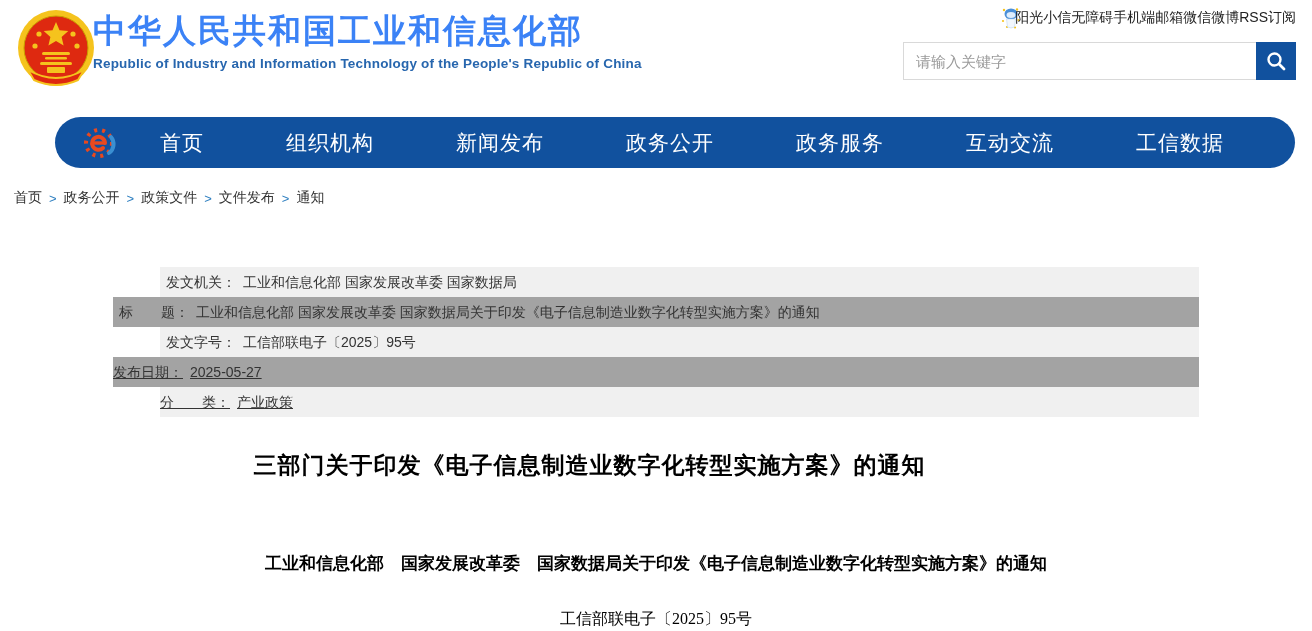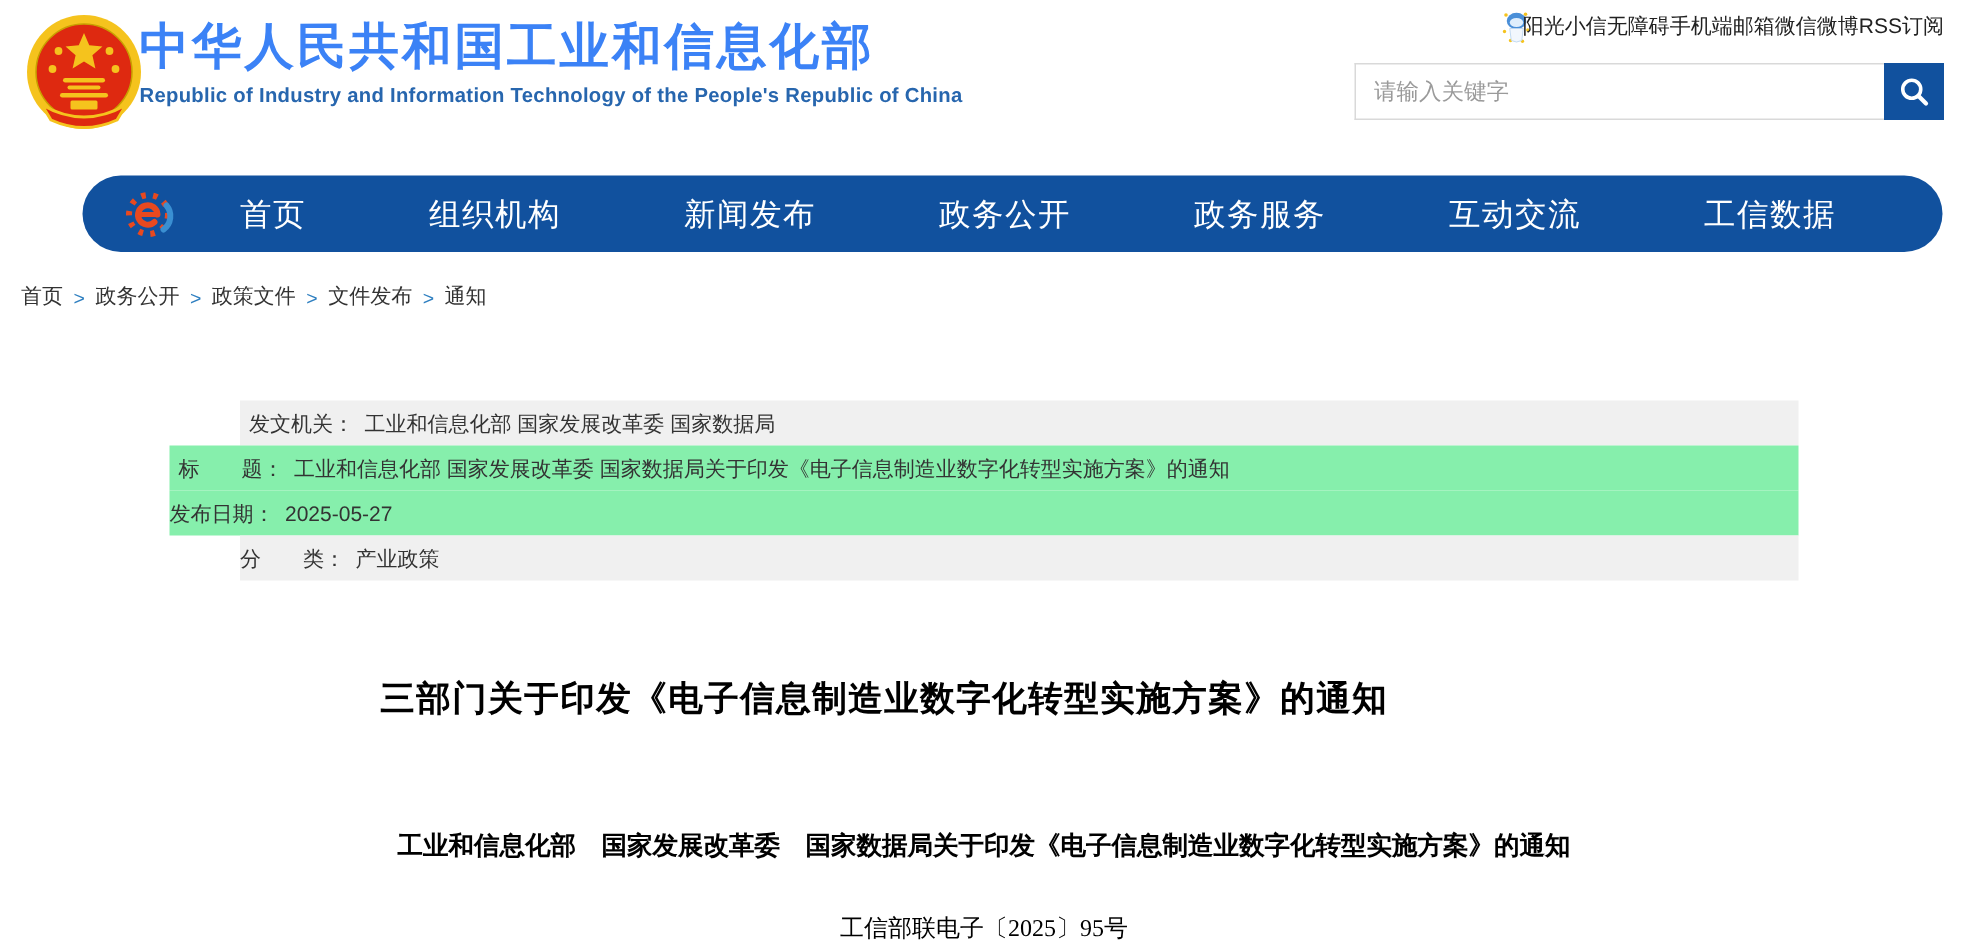--- a/index.html
+++ b/index.html
@@ -35,26 +35,26 @@
   .nav-item { color:#fff; font-size:21px; text-decoration:none; cursor:pointer; letter-spacing:1px; }
 
   
   .breadcrumb { position:absolute; top:189px; left:14px; font-size:14px; color:#333;
                 display:flex; align-items:center; gap:7px; }
   .breadcrumb a { color:#333; text-decoration:none; cursor:pointer; }
   .crumb-sep { color:#2e7fc0; font-size:13px; }
 
   
   .meta-table { position:absolute; top:267px; left:113px; width:1086px; font-size:14px; color:#333; }
-  .meta-row { height:30px; line-height:30px; display:flex; background:#86efac; }
+  .meta-row { height:30px; line-height:30px; display:flex; background:#a3a3a3; }
   .meta-row.gray { background:#f0f0f0;margin-left:47px; }
   .meta-cell { white-space:nowrap; overflow:hidden; }
   .meta-cell.c1 { padding-left:6px; width:260px; flex:0 0 auto; }
   .meta-cell.c1.wide { width:auto; flex:1; }
-  .meta-cell.c2 { flex:1; }
+  .meta-cell.c2 { flex:1;text-decoration:underline; }
   .meta-label { color:#333; }
   .meta-value { margin-left:7px; }
 
   
   .article-title { position:absolute; top:450px; left:0; width:1179px; text-align:center;
                    font-size:23px; font-weight:bold; color:#000; letter-spacing:1px; }
   .article-subtitle { position:absolute; top:552px; left:0; width:1312px; text-align:center;
                       font-size:17px; font-weight:bold; color:#000;
                       font-family:"Liberation Serif","DejaVu Serif",serif; }
   .doc-number { position:absolute; top:609px; left:0; width:1312px; text-align:center;
@@ -153,20 +153,25 @@
   <div class="meta-row gray">
     <div class="meta-cell c1 wide">
       <span class="meta-label">发文机关：</span><span class="meta-value">工业和信息化部 国家发展改革委 国家数据局</span>
     </div>
   </div>
   <div class="meta-row">
     <div class="meta-cell c1 wide">
       <span class="meta-label">标　　题：</span><span class="meta-value">工业和信息化部 国家发展改革委 国家数据局关于印发《电子信息制造业数字化转型实施方案》的通知</span>
     </div>
   </div>
+  <div class="meta-row gray">
+    <div class="meta-cell c1 wide">
+      <span class="meta-label">发文字号：</span><span class="meta-value">工信部联电子〔2025〕95号</span>
+    </div>
+  </div>
   <div class="meta-row">
     <div class="meta-cell c2">
       <span class="meta-label">发布日期：</span><span class="meta-value">2025-05-27</span>
     </div>
   </div>
   <div class="meta-row gray">
     <div class="meta-cell c2">
       <span class="meta-label">分　　类：</span><span class="meta-value">产业政策</span>
     </div>
   </div>

